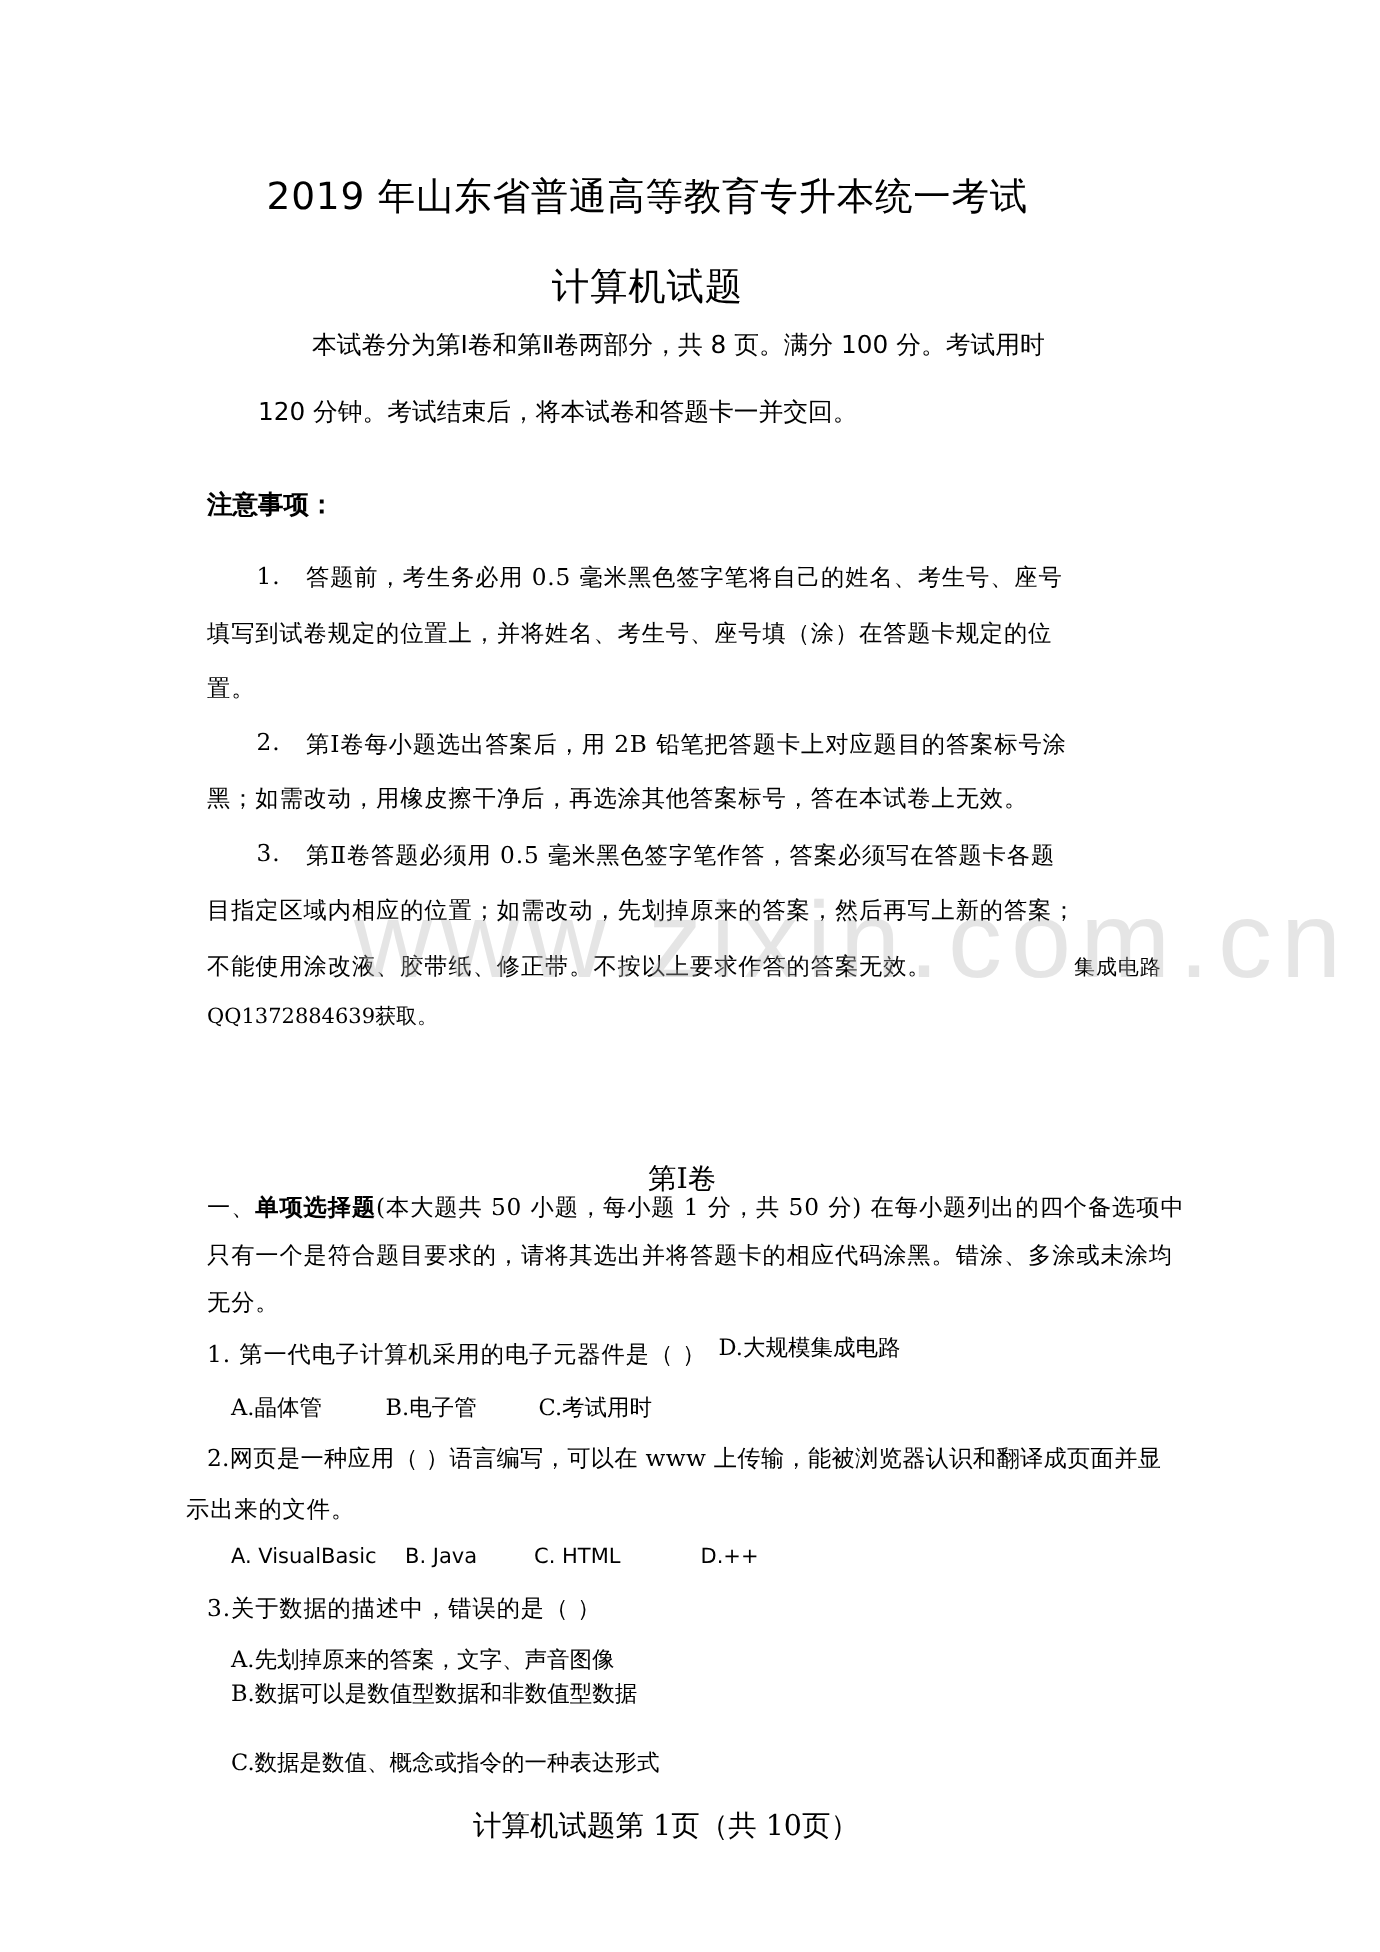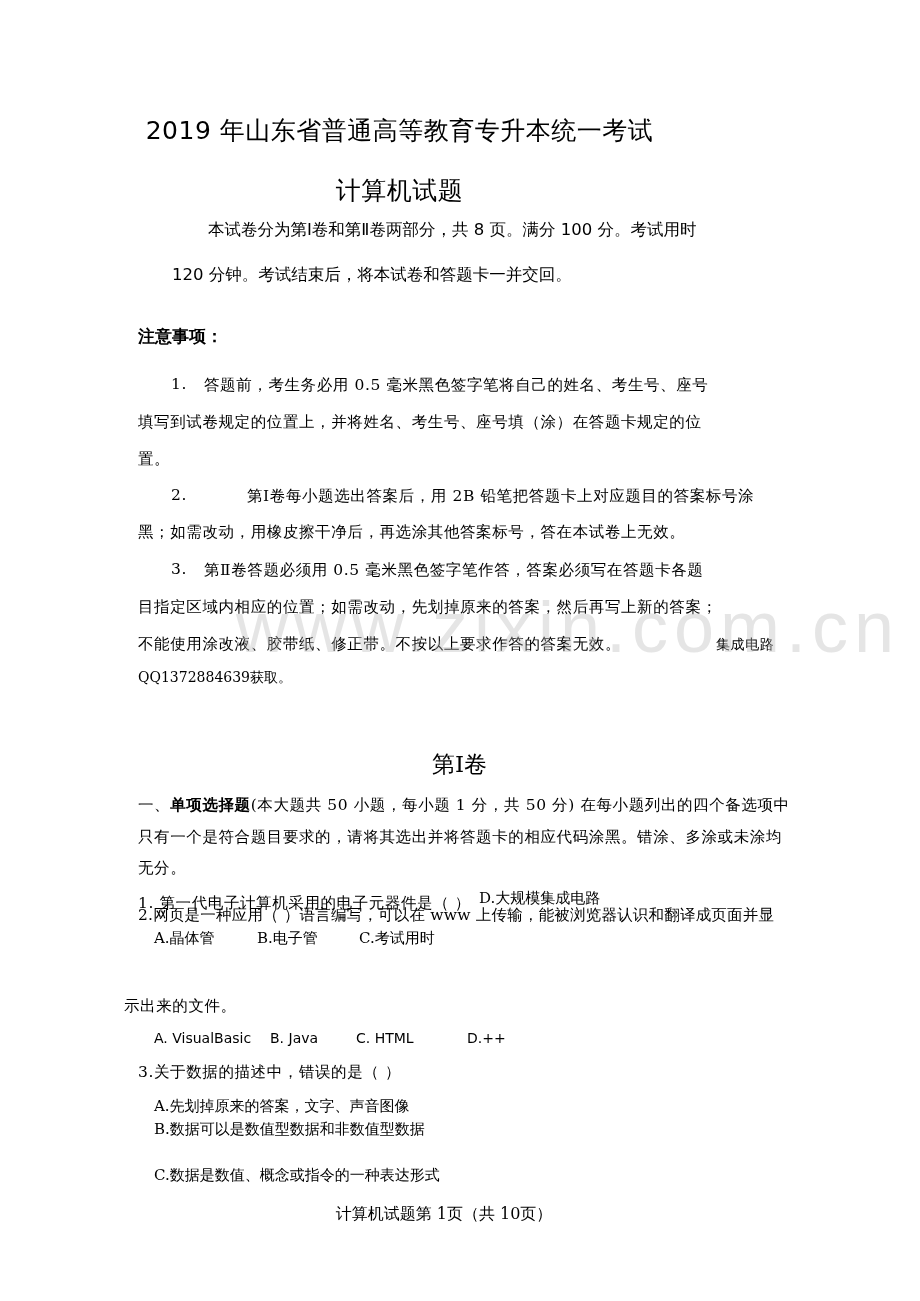--- a/index.html
+++ b/index.html
@@ -12,54 +12,54 @@
       height: 1301px;
       position: relative;
       overflow: hidden;
       color: #000;
       font-family: "DejaVu Serif", "Liberation Serif", serif;
     }
     .abs { position: absolute; white-space: nowrap; }
     .title {
       left: 0; width: 799px; text-align: center;
       font-family: "DejaVu Sans", "Liberation Sans", sans-serif;
-      font-size: 25px; letter-spacing: 0.5px;
+      font-size: 25px; letter-spacing: 0.5px; padding-left: 32px;
     }
     .sans { font-family: "DejaVu Sans", "Liberation Sans", sans-serif; }
     .intro { font-size: 16.5px; }
     .notice-head { font-size: 17px; font-weight: bold; }
     .body-text { font-size: 15.5px; letter-spacing: 0.6px; }
     .wm {
       font-family: "Liberation Sans", "DejaVu Sans", sans-serif;
       font-size: 72px;
       color: rgba(180,180,180,0.35);
       letter-spacing: 6px;
     }
-    .vol-head { font-size: 23px; }
+    .vol-head { font-size: 19px; margin-top: 24px; }
     .bold { font-weight: bold; }
     .opt { font-size: 15px; }
-    .footer { font-size: 16px; left: 0; width: 888px; text-align: center; }
+    .footer { font-size: 19px; left: 0; width: 888px; text-align: center; }
   </style>
 </head>
 <body>
 
 <div class="abs title" style="top:114px;">2019 年山东省普通高等教育专升本统一考试</div>
 <div class="abs title" style="top:174px;font-family:Liberation Serif, serif;">计算机试题</div>
 <div class="abs sans intro" style="left:208px; top:219px;text-align:center;">本试卷分为第Ⅰ卷和第Ⅱ卷两部分，共 8 页。满分 100 分。考试用时</div>
 <div class="abs sans intro" style="left:172px; top:264px;">120 分钟。考试结束后，将本试卷和答题卡一并交回。</div>
 
 <div class="abs sans notice-head" style="left:138px; top:325px;">注意事项：</div>
 
 <div class="abs body-text" style="left:171px; top:375px;">1.</div>
 <div class="abs body-text" style="left:204px; top:375px;">答题前，考生务必用 0.5 毫米黑色签字笔将自己的姓名、考生号、座号</div>
 <div class="abs body-text" style="left:138px; top:412px;">填写到试卷规定的位置上，并将姓名、考生号、座号填（涂）在答题卡规定的位</div>
 <div class="abs body-text" style="left:138px; top:449px;">置。</div>
 
 <div class="abs body-text" style="left:171px; top:486px;">2.</div>
-<div class="abs body-text" style="left:204px; top:486px;margin-left:43px;">第Ⅰ卷每小题选出答案后，用 2B 铅笔把答题卡上对应题目的答案标号涂</div>
+<div class="abs body-text" style="left:204px; top:486px;">第Ⅰ卷每小题选出答案后，用 2B 铅笔把答题卡上对应题目的答案标号涂</div>
 <div class="abs body-text" style="left:138px; top:522px;">黑；如需改动，用橡皮擦干净后，再选涂其他答案标号，答在本试卷上无效。</div>
 
 <div class="abs body-text" style="left:171px; top:560px;">3.</div>
 <div class="abs body-text" style="left:204px; top:560px;">第Ⅱ卷答题必须用 0.5 毫米黑色签字笔作答，答案必须写在答题卡各题</div>
 <div class="abs body-text" style="left:138px; top:597px;">目指定区域内相应的位置；如需改动，先划掉原来的答案，然后再写上新的答案；</div>
 <div class="abs body-text" style="left:138px; top:634px;">不能使用涂改液、胶带纸、修正带。不按以上要求作答的答案无效。</div>
 <div class="abs body-text" style="left:716px; top:636px; font-size:14px;">集成电路</div>
 <div class="abs body-text" style="left:138px; top:669px; font-size:14px; letter-spacing:0;">QQ1372884639获取。</div>
 
 <div class="abs wm" style="left:236px; top:586px;">www.zixin.com.cn</div>
@@ -71,21 +71,21 @@
 </div>
 <div class="abs body-text" style="left:138px; top:827px;">只有一个是符合题目要求的，请将其选出并将答题卡的相应代码涂黑。错涂、多涂或未涂均</div>
 <div class="abs body-text" style="left:138px; top:858px;">无分。</div>
 
 <div class="abs body-text" style="left:138px; top:893px;">1.  第一代电子计算机采用的电子元器件是（   ）</div>
 <div class="abs opt" style="left:154px; top:929px;">A.晶体管</div>
 <div class="abs opt" style="left:257px; top:929px;">B.电子管</div>
 <div class="abs opt" style="left:359px; top:929px;">C.考试用时</div>
 <div class="abs opt" style="left:479px; top:889px;">D.大规模集成电路</div>
 
-<div class="abs body-text" style="left:138px; top:905px; letter-spacing:0.2px;">2.网页是一种应用（ ）语言编写，可以在  www 上传输，能被浏览器认识和翻译成页面并显</div>
+<div class="abs body-text" style="left:138px; top:962px; letter-spacing:0.2px;">2.网页是一种应用（ ）语言编写，可以在  www 上传输，能被浏览器认识和翻译成页面并显</div>
 <div class="abs body-text" style="left:124px; top:996px;">示出来的文件。</div>
 <div class="abs sans opt" style="left:154px; top:1030px; font-size:14px;">A. VisualBasic</div>
 <div class="abs sans opt" style="left:270px; top:1030px; font-size:14px;">B. Java</div>
 <div class="abs sans opt" style="left:356px; top:1030px; font-size:14px;">C. HTML</div>
 <div class="abs sans opt" style="left:467px; top:1030px; font-size:14px;">D.++</div>
 
 <div class="abs body-text" style="left:138px; top:1062px;">3.关于数据的描述中，错误的是（   ）</div>
 <div class="abs opt" style="left:154px; top:1097px;">A.先划掉原来的答案，文字、声音图像</div>
 <div class="abs opt" style="left:154px; top:1120px;">B.数据可以是数值型数据和非数值型数据</div>
 <div class="abs opt" style="left:154px; top:1166px;">C.数据是数值、概念或指令的一种表达形式</div>

